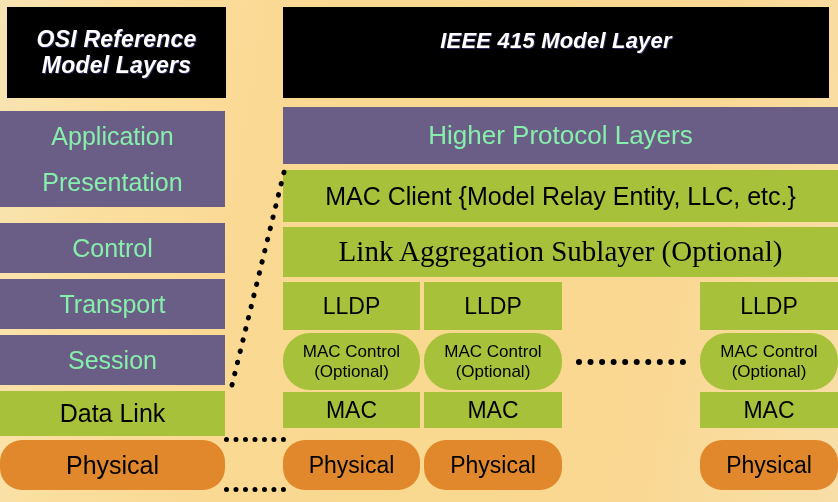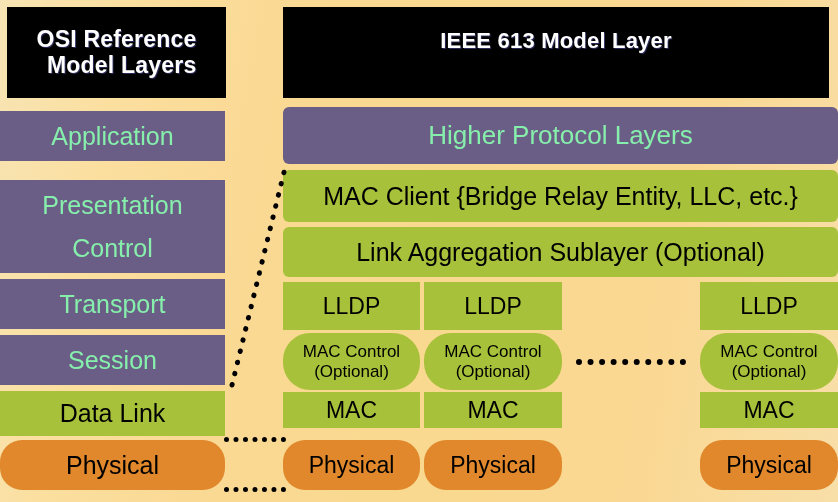--- a/index.html
+++ b/index.html
@@ -15,27 +15,28 @@
     font-family: "Liberation Sans", sans-serif;
     background: linear-gradient(100deg, #f7e4b4 0%, #fbdf9f 14%, #fad994 30%, #f9d88f 55%, #fad893 78%, #f8dfa8 100%);
   }
 
   
   .hdr {
     position: absolute;
     background: #000000;
     color: #ffffff;
     font-weight: bold;
-    text-align: right;
+    text-align: center;
     display: flex;
     align-items: center;
     justify-content: center;
     line-height: 1.12;
     letter-spacing: 0.2px;
     text-shadow: 1px 1px 0 rgba(120,120,255,0.35);
+    font-style: italic;
   }
   #osi-header {
     left: 7px; top: 7px; width: 219px; height: 91px;
     font-size: 23px;
   }
   #ieee-header {
     left: 283px; top: 7px; width: 546px; height: 91px;
     font-size: 22px;
     align-items: flex-start;
     padding-top: 22px;
@@ -61,25 +62,24 @@
     left: 0px;
     width: 225px;
     height: 50px;
     font-size: 25px;
   }
 
   
   .ieee-wide {
     left: 283px;
     width: 555px;
-    border-radius: 6px;
   }
   #higher-protocol { top: 107px; height: 57px; font-size: 26px; }
   #mac-client      { top: 170px; height: 52px; font-size: 25px; }
-  #link-agg        { top: 227px; height: 50px; font-size: 25px; }
+  #link-agg        { top: 227px; height: 50px; font-size: 29px; font-family: Liberation Serif, serif; }
 
   
   .cell { font-size: 23px; }
   .cell.small { font-size: 17px; line-height: 1.15; }
 
   .c1 { left: 283px;  width: 137px; }
   .c2 { left: 424px;  width: 138px; }
   .c3 { left: 700px;  width: 138px; }
 
   .r-lldp { top: 282px; height: 48px; }
@@ -111,32 +111,32 @@
 
 <div id="stage">
 
   <div class="hdr" id="osi-header">
     <div>
       <div>OSI Reference</div>
       <div>Model Layers</div>
     </div>
   </div>
 
-  <div class="hdr" id="ieee-header">IEEE 613 Model Layer</div>
+  <div class="hdr" id="ieee-header">IEEE 415 Model Layer</div>
 
   <div class="blk osi-row purple" style="top:111px">Application</div>
-  <div class="blk osi-row purple" style="top:180px">Presentation</div>
+  <div class="blk osi-row purple" style="top:157px">Presentation</div>
   <div class="blk osi-row purple" style="top:223px">Control</div>
   <div class="blk osi-row purple" style="top:279px">Transport</div>
   <div class="blk osi-row purple" style="top:335px">Session</div>
   <div class="blk osi-row green" style="top:391px;height:45px">Data Link</div>
   <div class="blk osi-row orange" style="top:440px">Physical</div>
 
   <div class="blk ieee-wide purple" id="higher-protocol">Higher Protocol Layers</div>
-  <div class="blk ieee-wide green" id="mac-client">MAC Client {Bridge Relay Entity, LLC, etc.}</div>
+  <div class="blk ieee-wide green" id="mac-client">MAC Client {Model Relay Entity, LLC, etc.}</div>
   <div class="blk ieee-wide green" id="link-agg">Link Aggregation  Sublayer (Optional)</div>
 
   <div class="blk cell green c1 r-lldp">LLDP</div>
   <div class="blk cell small green c1 r-ctrl">
     <div>
       <div>MAC Control</div>
       <div>(Optional)</div>
     </div>
   </div>
   <div class="blk cell green c1 r-mac">MAC</div>

